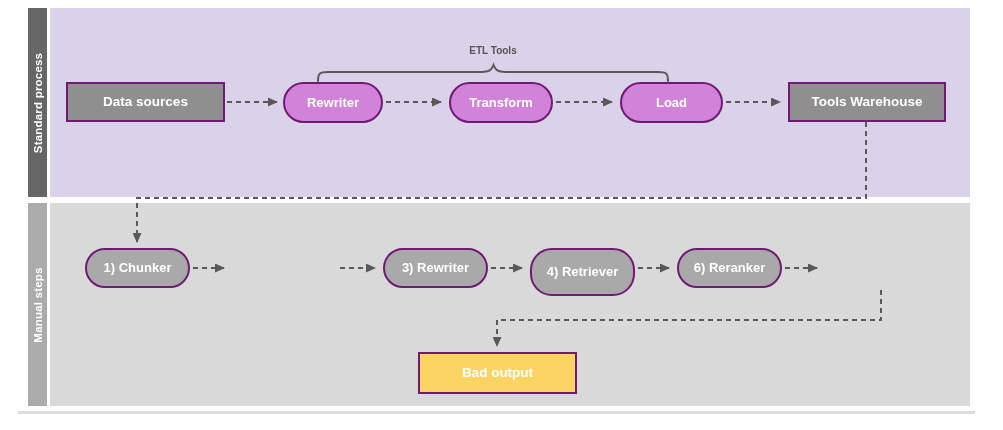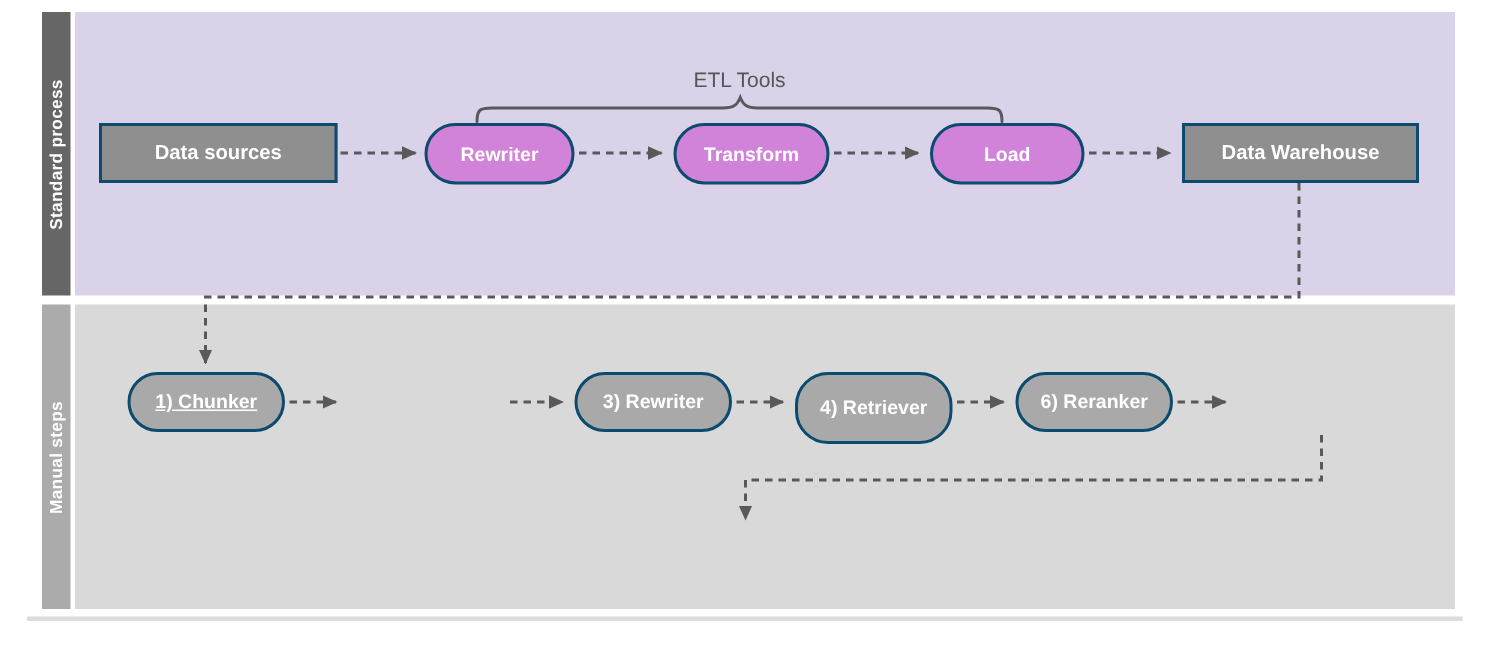--- a/index.html
+++ b/index.html
@@ -27,32 +27,32 @@
   
   .lane-body{position:absolute;left:50px;width:920px;}
   .lane-body-standard{top:8px;height:189px;background:#d9d2e9;}
   .lane-body-manual{top:203px;height:203px;background:#d9d9d9;}
   
   .node{
     position:absolute;box-sizing:border-box;
     display:flex;align-items:center;justify-content:center;
     text-align:left;
     color:#ffffff;font-weight:bold;font-size:13px;line-height:1.18;
-    border:2px solid #0c4a6e;
+    border:2px solid #701a75;
     padding:0 8px;
   }
   .pill{border-radius:22px;}
   .fill-magenta{background:#d083d9;}
   .fill-darkgray{background:#8f8f8f;}
   .fill-gray{background:#a9a9a9;}
   .fill-yellow{background:#fcd463;}
   
   .etl-label{
     position:absolute;left:433px;top:45px;width:120px;
-    text-align:center;color:#555555;font-weight:normal;font-size:14px;
+    text-align:center;color:#555555;font-weight:bold;font-size:10px;
   }
   
   .wires{position:absolute;left:0;top:0;pointer-events:none;}
   
   .page-divider{position:absolute;left:18px;top:411px;width:957px;height:3px;background:#dcdcdc;}
 </style>
 </head>
 <body>
 
 <div class="canvas">
@@ -100,32 +100,35 @@
   <div class="node pill fill-magenta" style="left:283px;top:82px;width:100px;height:41px;">
     <span>Rewriter</span>
   </div>
   <div class="node pill fill-magenta" style="left:449px;top:82px;width:104px;height:41px;">
     <span>Transform</span>
   </div>
   <div class="node pill fill-magenta" style="left:620px;top:82px;width:103px;height:41px;">
     <span>Load</span>
   </div>
   <div class="node fill-darkgray" style="left:788px;top:82px;width:158px;height:40px;font-size:13.5px;">
-    <span>Data Warehouse</span>
+    <span>Tools Warehouse</span>
   </div>
 
-  <div class="node pill fill-gray" style="left:85px;top:248px;width:105px;height:40px;text-decoration:underline;">
+  <div class="node pill fill-gray" style="left:85px;top:248px;width:105px;height:40px;">
     <span>1) Chunker</span>
   </div>
   <div class="node pill fill-gray" style="left:383px;top:248px;width:105px;height:40px;">
     <span>3) Rewriter</span>
   </div>
   <div class="node pill fill-gray" style="left:530px;top:248px;width:105px;height:48px;">
     <span>4) Retriever</span>
   </div>
   <div class="node pill fill-gray" style="left:677px;top:248px;width:105px;height:40px;">
     <span>6) Reranker</span>
   </div>
 
+  <div class="node fill-yellow" style="left:418px;top:352px;width:159px;height:42px;font-size:13.5px;">
+    <span>Bad output</span>
+  </div>
 
   <div class="page-divider"></div>
 
 </div>
 
 </body></html>

